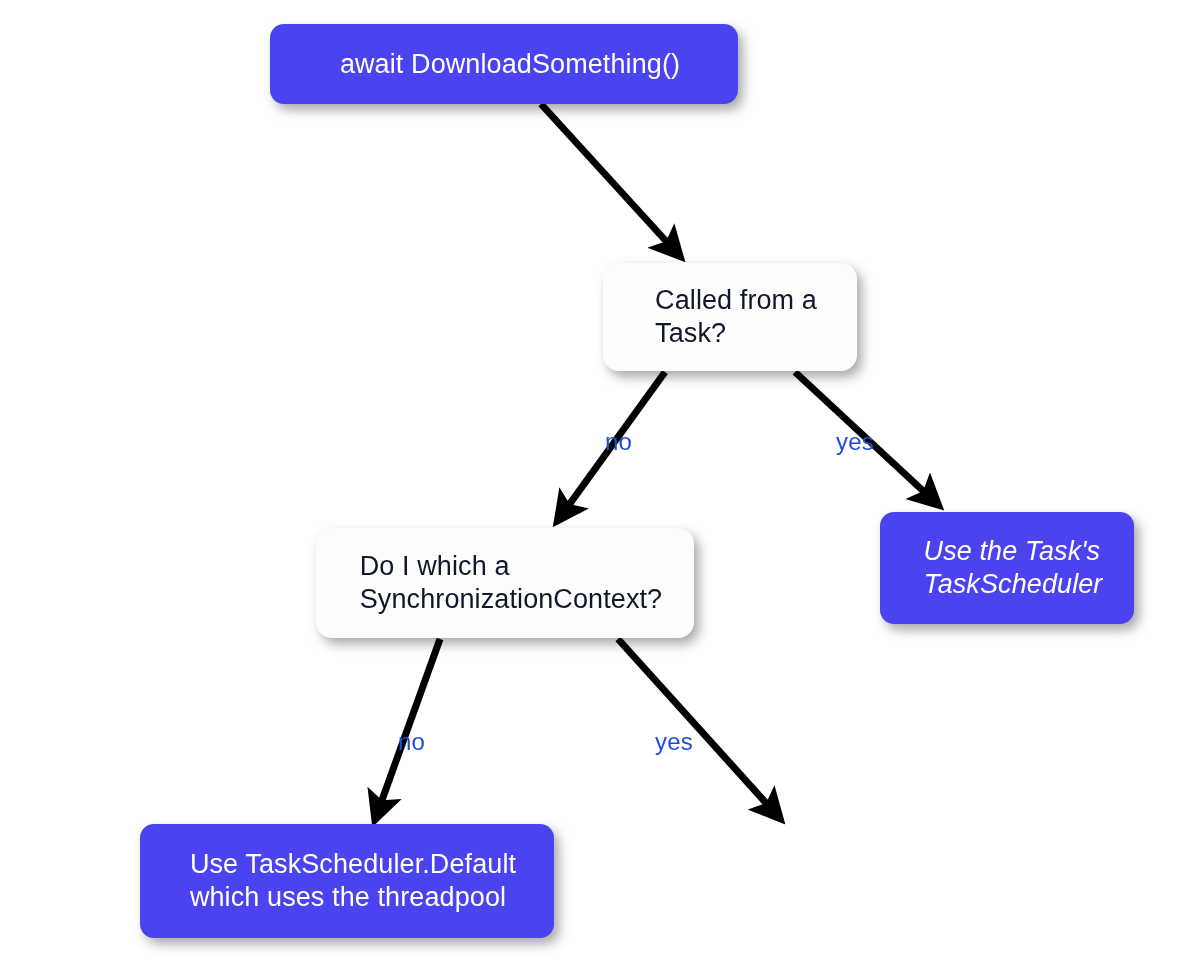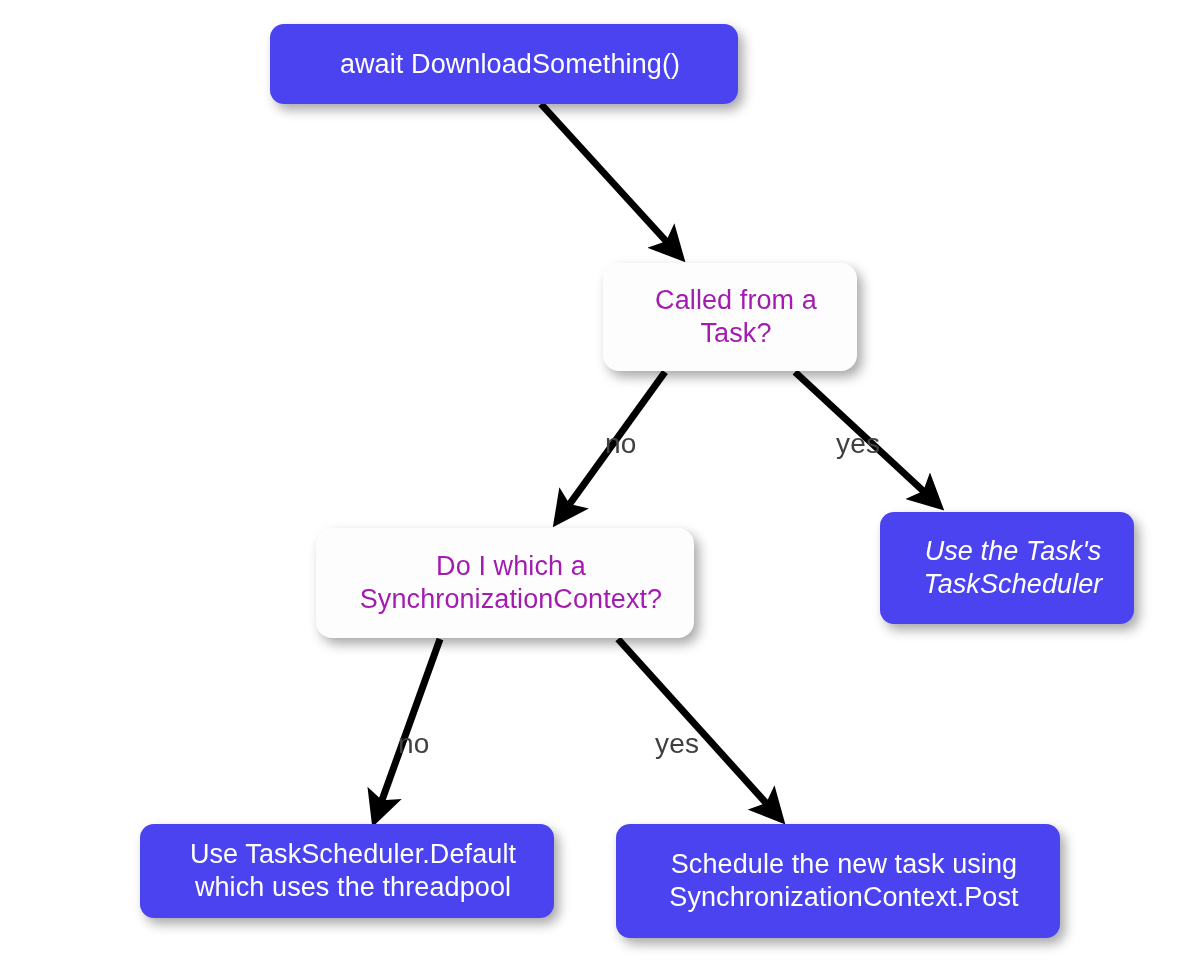--- a/index.html
+++ b/index.html
@@ -25,53 +25,53 @@
     width: 1178px;
     height: 978px;
     pointer-events: none;
   }
   .node {
     position: absolute;
     box-sizing: border-box;
     display: flex;
     align-items: center;
     justify-content: center;
-    text-align: center;
+    text-align: left;
     border-radius: 14px;
     line-height: 1.22;
     white-space: pre-line;
     filter: drop-shadow(5px 6px 6px rgba(0,0,0,0.34));
     padding-left: 12px;
   }
   .node.action {
     background: #4a43ef;
     color: #ffffff;
     font-size: 27px;
     letter-spacing: 0.1px;
   }
   .node.decision {
     background: #fdfdfd;
-    color: #a21caf;
+    color: #0f172a;
     font-size: 27px;
     border-radius: 16px;
     letter-spacing: 0.1px;
   }
   .edge-label {
     position: absolute;
-    font-size: 28px;
-    color: #404040;
+    font-size: 24px;
+    color: #1d4ed8;
     white-space: nowrap;
     letter-spacing: 0.2px;
   }
   
   #node-start      { left: 270px; top: 24px;  width: 468px; height: 80px; }
   #node-task-q     { left: 603px; top: 263px; width: 254px; height: 108px; }
   #node-use-task   { left: 880px; top: 512px; width: 254px; height: 112px; font-style: italic; }
   #node-synccon-q  { left: 316px; top: 528px; width: 378px; height: 110px; }
-  #node-default    { left: 140px; top: 824px; width: 414px; height: 94px; }
+  #node-default    { left: 140px; top: 824px; width: 414px; height: 114px; }
   #node-post       { left: 616px; top: 824px; width: 444px; height: 114px; }
 </style>
 </head>
 <body>
 
 <div id="canvas">
 
   <svg id="edges" viewBox="0 0 1178 978" width="1178" height="978" xmlns="http://www.w3.org/2000/svg">
     <defs>
       <marker id="arrowhead" markerWidth="5.2" markerHeight="5.2" refX="3.2" refY="2.6" orient="auto" markerUnits="strokeWidth">
@@ -97,22 +97,20 @@
 
   <div class="node action" id="node-use-task">Use the Task's
 TaskScheduler</div>
 
   <div class="node decision" id="node-synccon-q">Do I which a
 SynchronizationContext?</div>
 
   <div class="node action" id="node-default">Use TaskScheduler.Default
 which uses the threadpool</div>
 
-  <div class="node action" id="node-post">Schedule the new task using
-SynchronizationContext.Post</div>
 
   <div class="edge-label" style="left:605px; top:428px;">no</div>
 
   <div class="edge-label" style="left:836px; top:428px;">yes</div>
 
   <div class="edge-label" style="left:398px; top:728px;">no</div>
 
   <div class="edge-label" style="left:655px; top:728px;">yes</div>
 
 </div>

